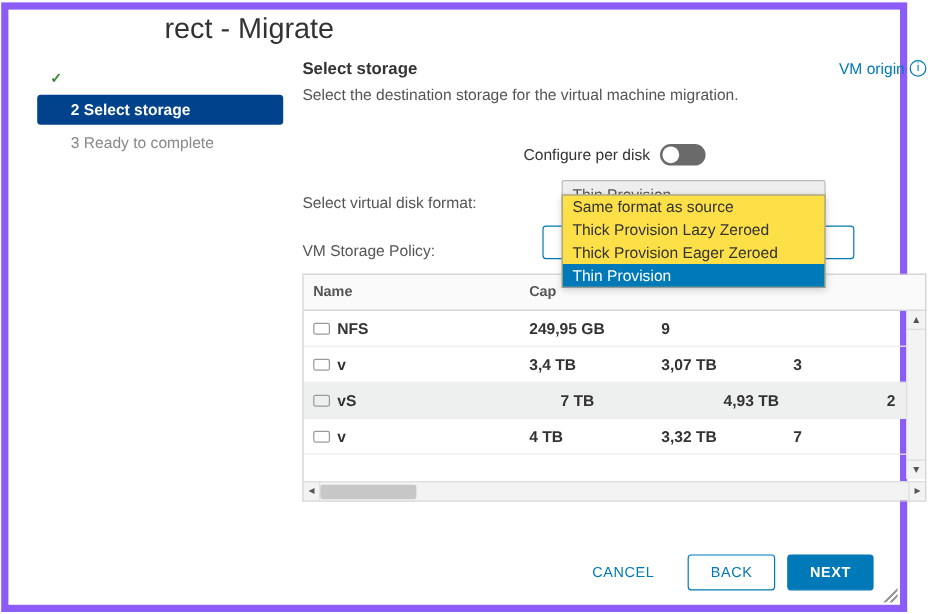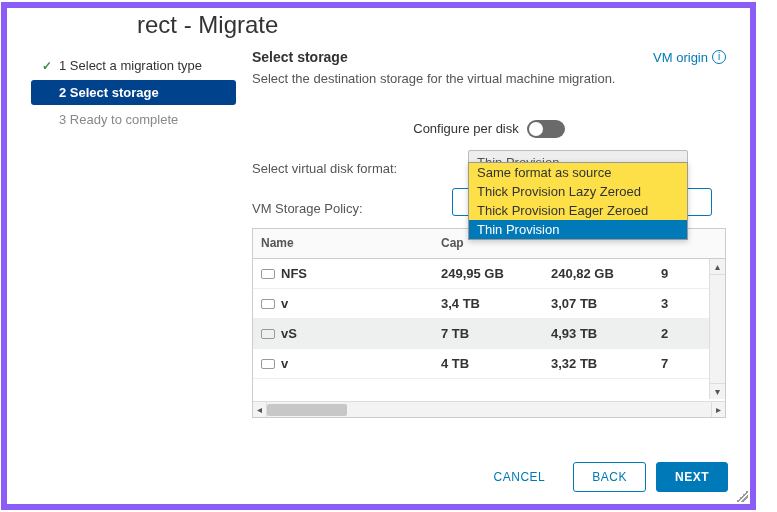--- a/index.html
+++ b/index.html
@@ -33,21 +33,21 @@
   .dropdown div { padding: 2px 8px; font-size: 13px; color: #333; cursor: pointer; }
   .dropdown .sel { background: #0079b8; color: #fff; }
   .table-wrap { border:1px solid #ccc; margin-top:0; position:relative; height:190px; overflow:hidden; }
   .thead { display:flex; background:#fafafa; border-bottom:1px solid #ccc; height:30px; align-items:center; font-size:12px; color:#555; }
   .thead .th, .trow .td { padding: 0 8px; font-weight: bold; }
   .c-name { width: 180px; }
   .c-cap { width: 110px; }
   .c-prov { width: 110px; }
   .c-free { width: 40px; }
   .trow { display:flex; height:30px; align-items:center; border-bottom:1px solid #eee; font-size:13px; color:#333; }
-  .trow.sel { background:#eef0f0; }
+  .trow.sel { background:#eef0f0;gap:26px; }
   .ds-icon { display:inline-block; width:14px; height:10px; border:1px solid #999; border-radius:2px; margin-right:6px; position:relative; top:1px; }
   .tbody { position:relative; }
   .scroll-track { position:absolute; right:0; top:30px; width:16px; bottom:18px; background:#f3f3f3; border-left:1px solid #ddd; }
   .scroll-up, .scroll-down { height:16px; text-align:center; font-size:10px; color:#555; line-height:16px; }
   .scroll-up { border-bottom:1px solid #ddd; }
   .scroll-down { position:absolute; bottom:0; width:100%; border-top:1px solid #ddd; }
   .hscroll { position:absolute; left:0; right:0; bottom:0; height:16px; background:#f3f3f3; border-top:1px solid #ddd; }
   .hscroll-thumb { position:absolute; left:14px; top:2px; height:12px; width:80px; background:#c7c7c7; border-radius:2px; }
   .hscroll-l, .hscroll-r { position:absolute; top:0; width:14px; height:16px; text-align:center; font-size:10px; line-height:16px; color:#555; }
   .hscroll-l{left:0;border-right:1px solid #ddd;} .hscroll-r{right:0;border-left:1px solid #ddd;}
@@ -61,21 +61,20 @@
 </head>
 <body>
 
 <div class="modal">
   <div class="title">rect - Migrate</div>
 
   <div class="content">
     <div class="steps">
       <div class="step done">
         <span class="icon">✓</span>
-        <span>1 Select a migration type</span>
       </div>
       <div class="step active">
         <span class="icon"></span>
         <span>2 Select storage</span>
       </div>
       <div class="step pending">
         <span class="icon"></span>
         <span>3 Ready to complete</span>
       </div>
     </div>
@@ -120,21 +119,20 @@
         <div class="thead">
           <div class="th c-name">Name</div>
           <div class="th c-cap">Cap</div>
           <div class="th c-prov"></div>
           <div class="th c-free"></div>
         </div>
         <div class="tbody">
           <div class="trow">
             <div class="td c-name"><span class="ds-icon"></span><span>NFS</span></div>
             <div class="td c-cap">249,95 GB</div>
-            <div class="td c-prov">240,82 GB</div>
             <div class="td c-free">9</div>
           </div>
           <div class="trow">
             <div class="td c-name"><span class="ds-icon"></span><span>v</span></div>
             <div class="td c-cap">3,4 TB</div>
             <div class="td c-prov">3,07 TB</div>
             <div class="td c-free">3</div>
           </div>
           <div class="trow sel">
             <div class="td c-name"><span class="ds-icon"></span><span>vS</span></div>

